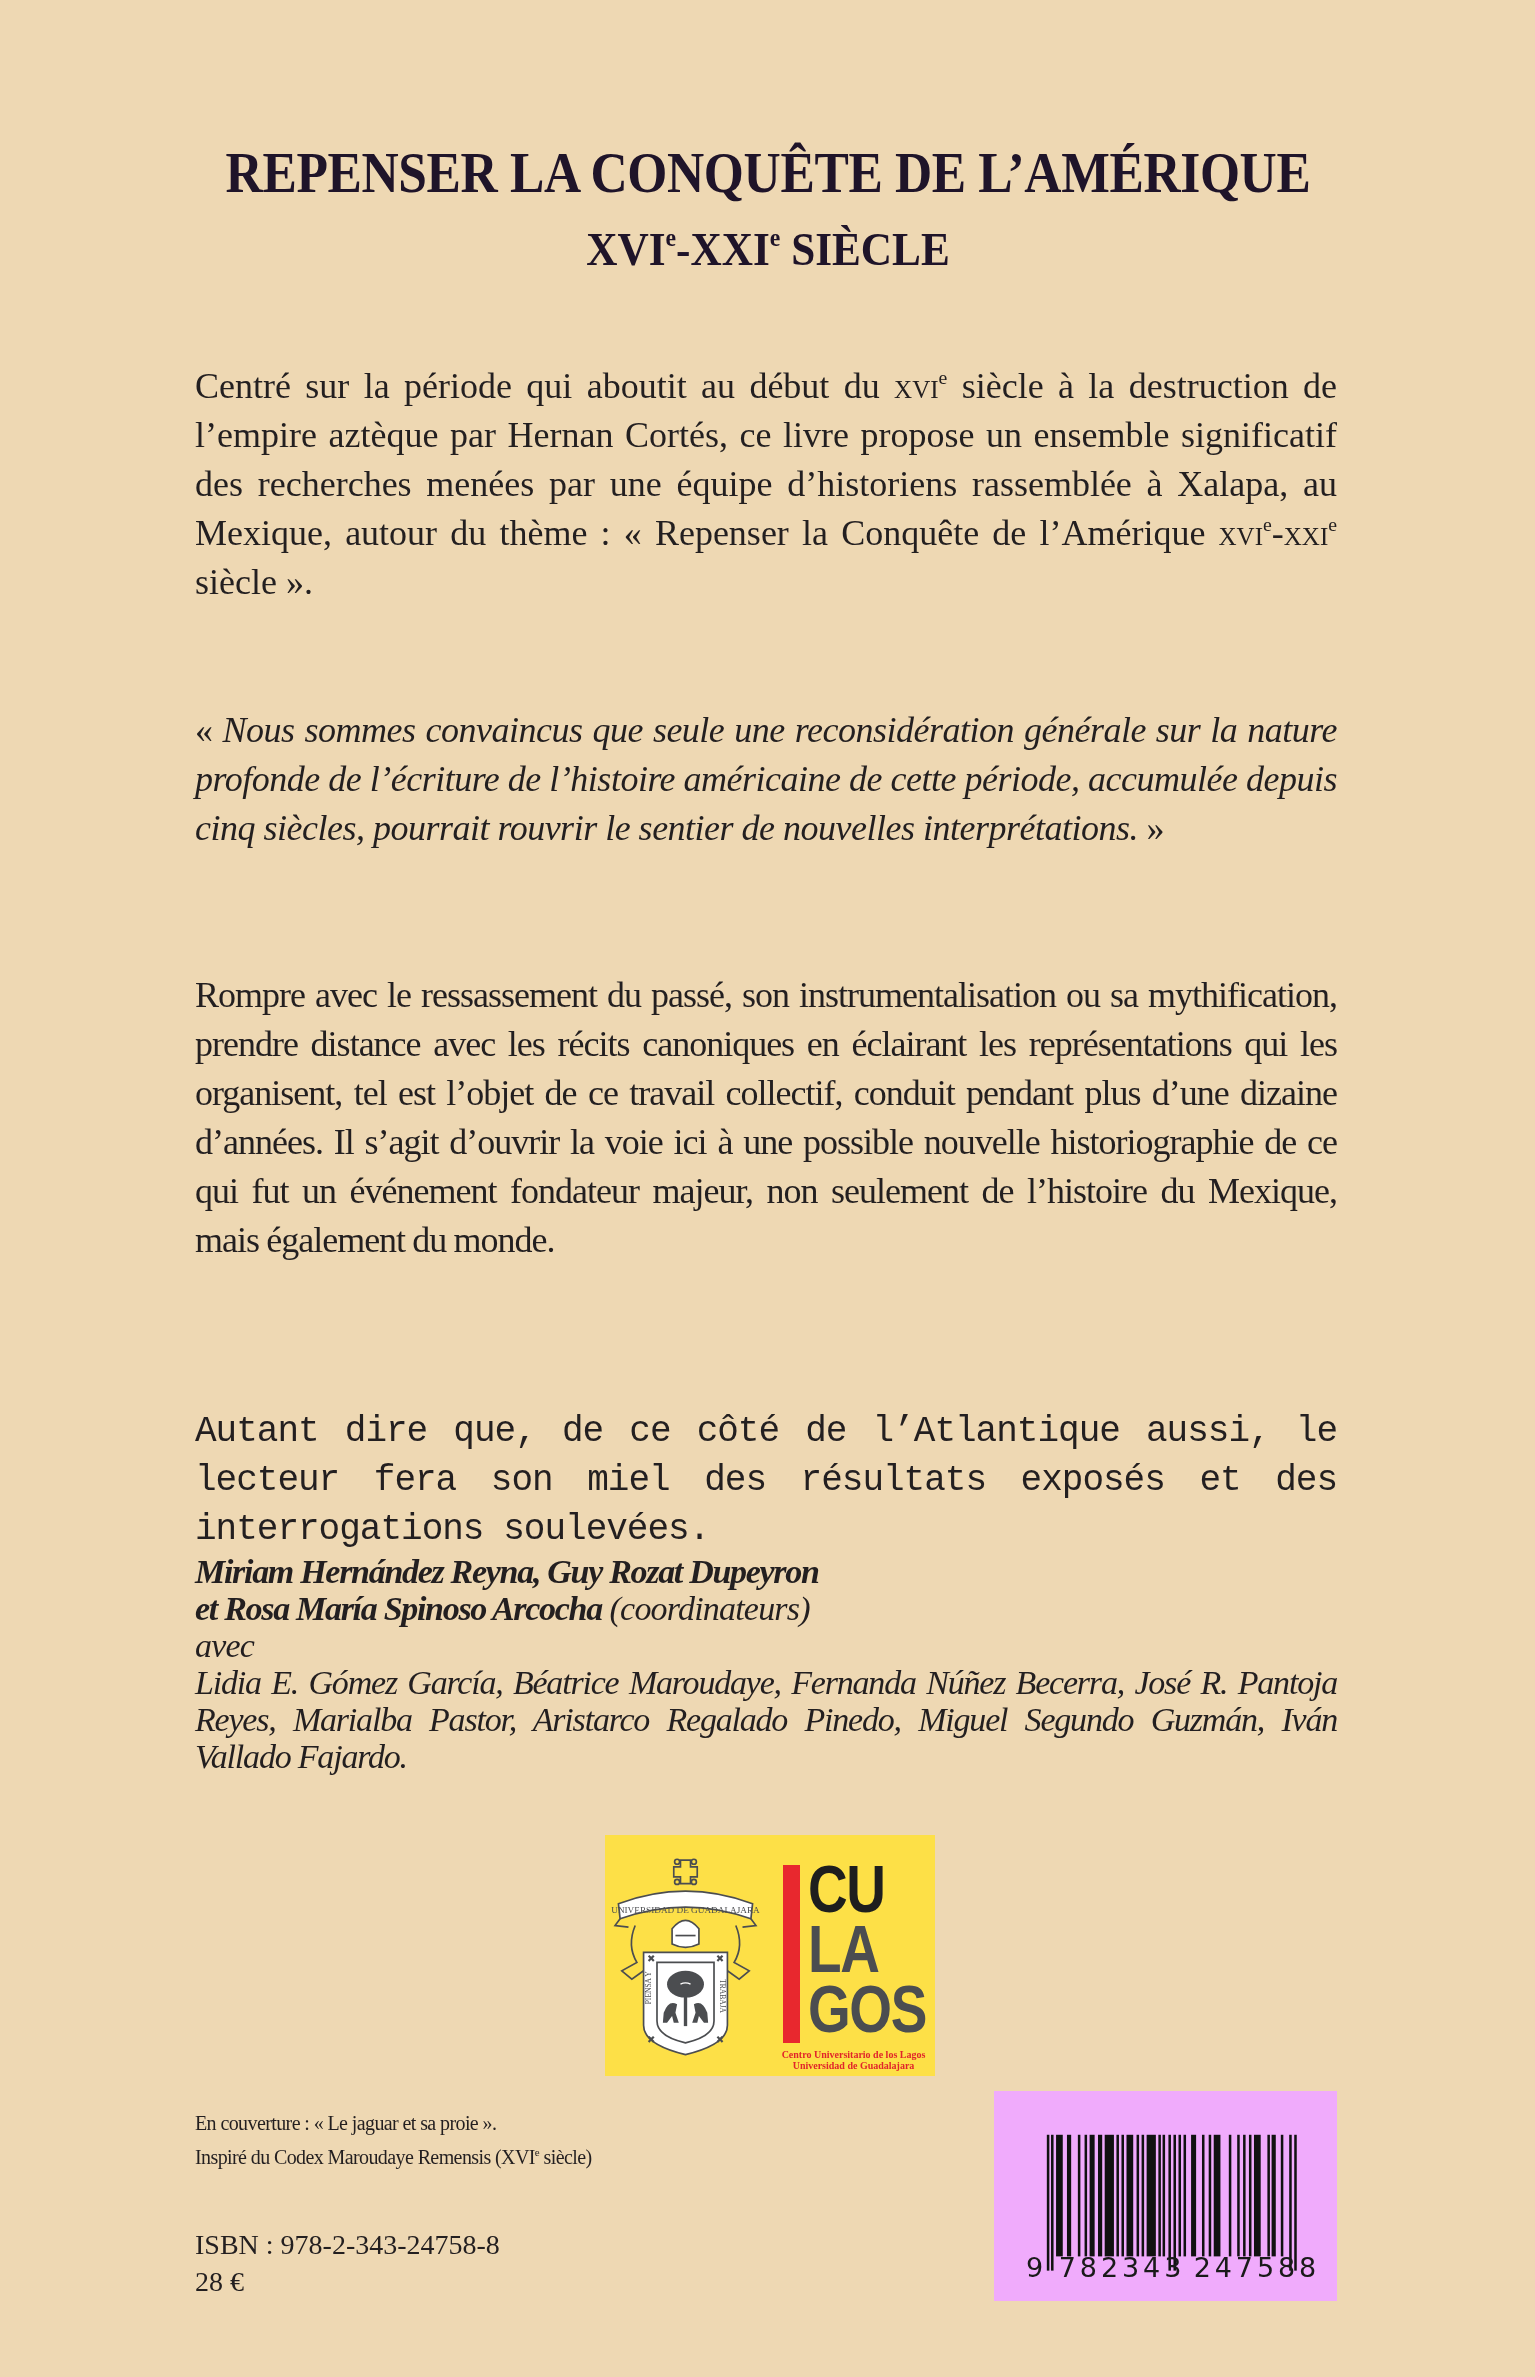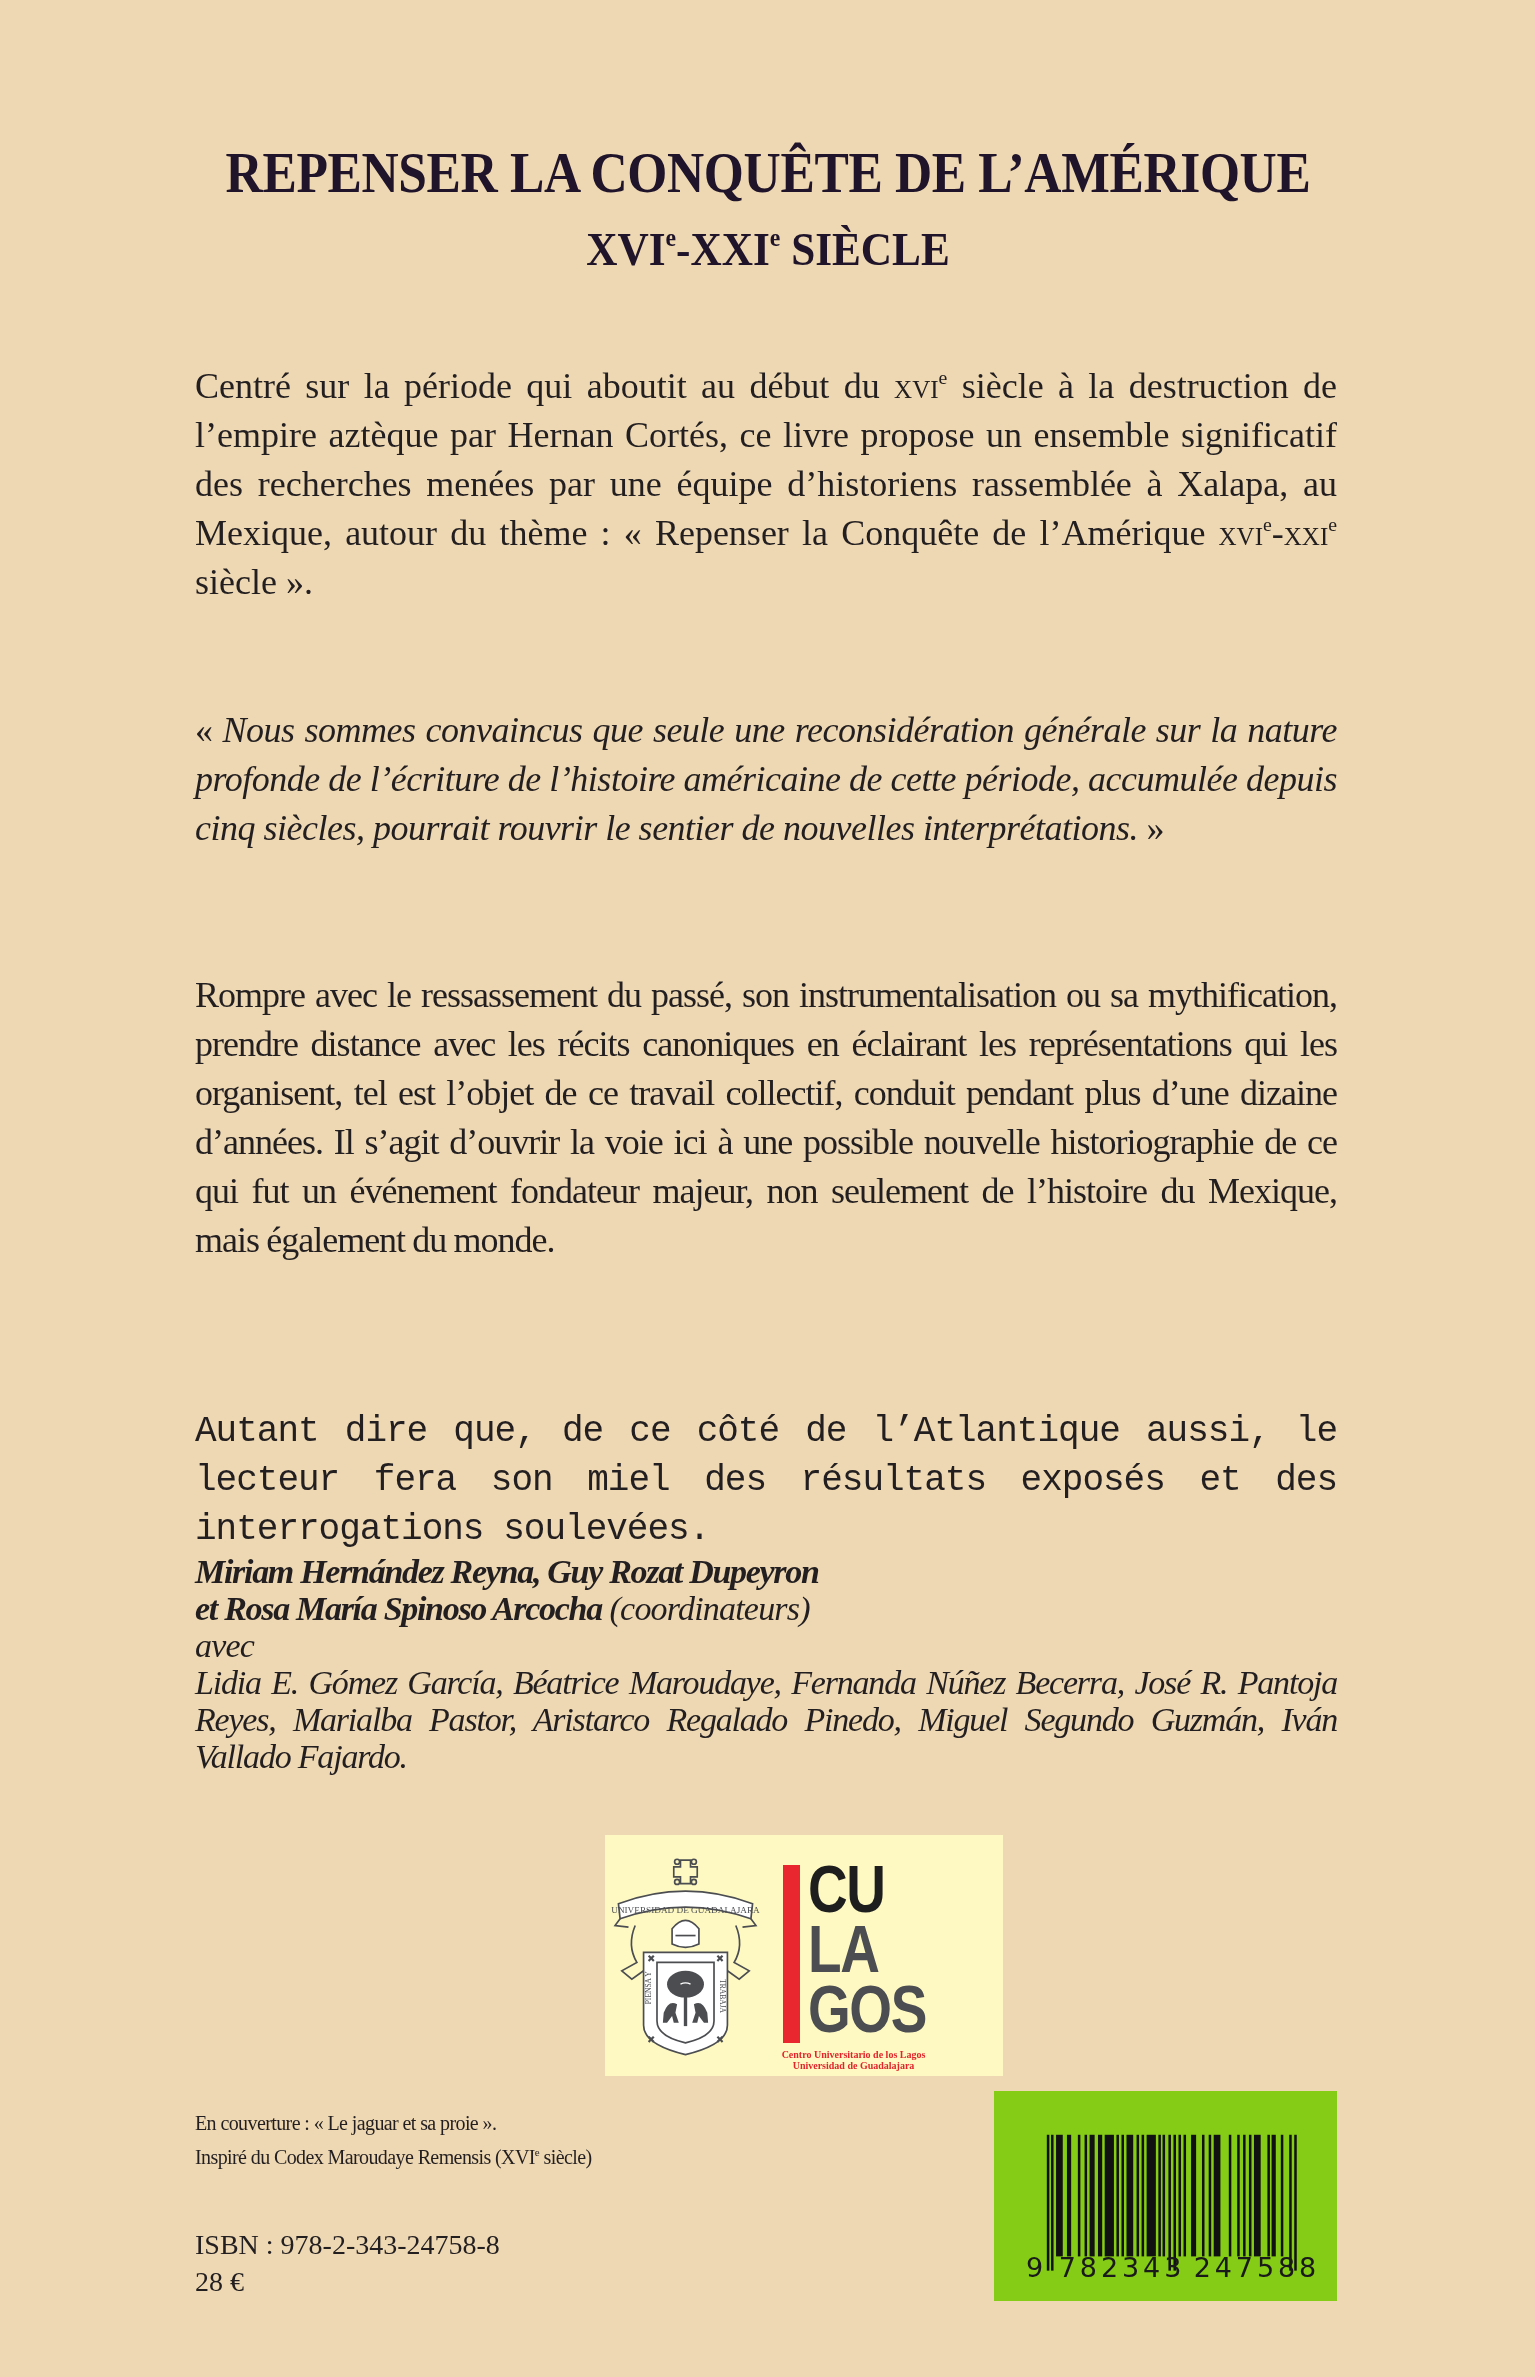--- a/index.html
+++ b/index.html
@@ -36,22 +36,22 @@
   .p2 .q { font-style: normal; }
   .p3 { top: 971px; letter-spacing: -1px; word-spacing: -0.8px; }
   .p4 { top: 1407px; letter-spacing: -1px; word-spacing: -0.8px; font-family: Liberation Mono, monospace; }
   .authors {
     top: 1553px; font-size: 34px; line-height: 37px; font-style: italic;
     letter-spacing: -0.8px;
   }
   .authors .coord { font-weight: bold; letter-spacing: -1.3px; }
   .authors .with-list { text-align: justify; text-align-last: left; letter-spacing: -1.2px; }
   .logo-box {
-    left: 605px; top: 1835px; width: 398px; height: 241px;
-    background: #fef9c3;
+    left: 605px; top: 1835px; width: 330px; height: 241px;
+    background: #fde047;
   }
   .crest { position: absolute; left: 5px; top: 10px; width: 151px; height: 218px; }
   .cul-bar { position: absolute; left: 178px; top: 30px; width: 17px; height: 178px; background: #e8282e; }
   .cul-letters {
     position: absolute; left: 203px; top: 23.5px; width: 117px;
     font-family: "Liberation Sans", "DejaVu Sans", sans-serif;
     font-weight: bold; font-size: 67px; line-height: 60px;
     letter-spacing: -1.7px;
     transform: scaleX(0.82); transform-origin: 0 0;
   }
@@ -63,21 +63,21 @@
     text-align: center; color: #e1252b; font-weight: bold;
     font-size: 10px; line-height: 11px;
   }
   .footer-credit {
     left: 195px; top: 2106px; font-size: 20px; line-height: 34px;
     letter-spacing: -0.6px;
   }
   .footer-isbn { left: 195px; top: 2226px; font-size: 28px; line-height: 37px; }
   .barcode-box {
     left: 994px; top: 2091px; width: 343px; height: 210px;
-    background: #84cc16;
+    background: #f0abfc;
   }
   .barcode-svg { position: absolute; left: 0; top: 0; }
   .barcode-digits {
     position: absolute; left: 32px; top: 162px;
     font-family: "DejaVu Sans", sans-serif; font-size: 27px; line-height: 30px;
     letter-spacing: 3.9px; color: #1a1a1a;
   }
 </style>
 </head>
 <body>

